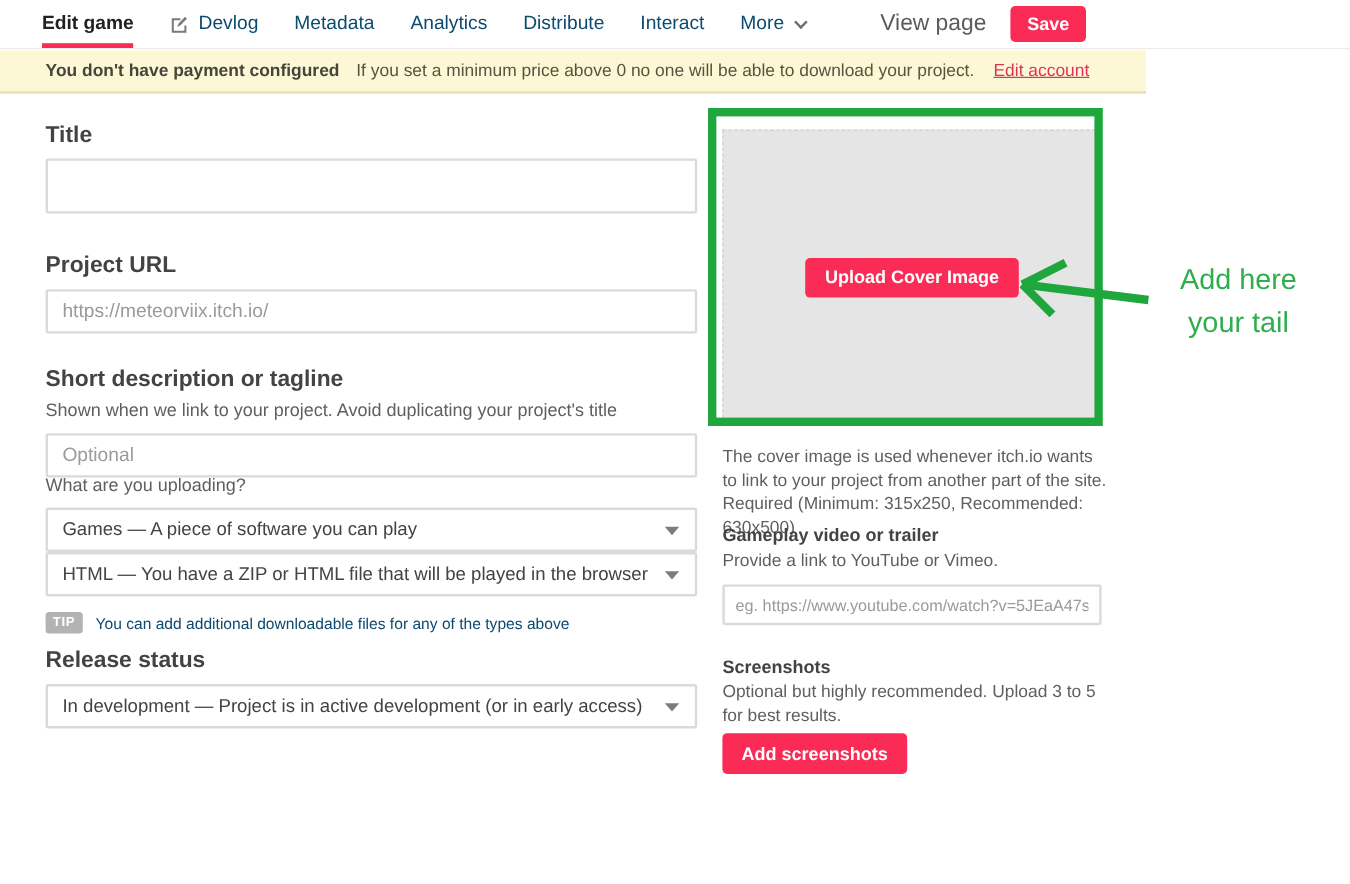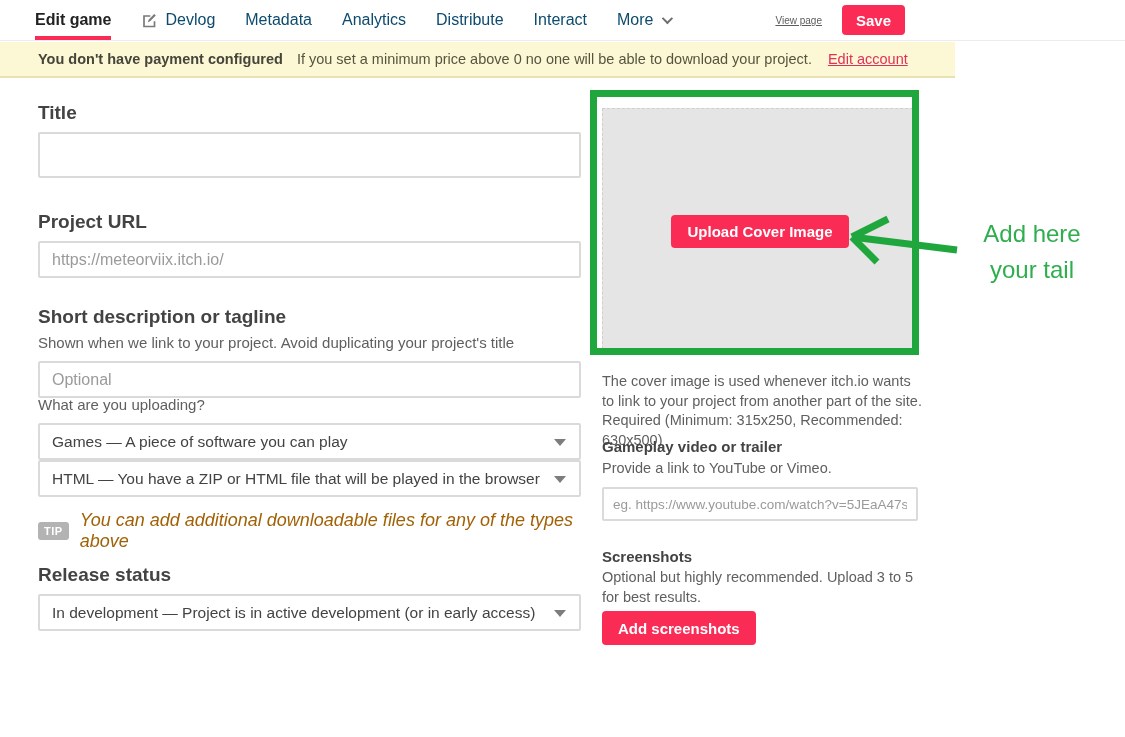--- a/index.html
+++ b/index.html
@@ -14,21 +14,21 @@
   .page{position:relative;width:1125px;height:737px;background:#fff;overflow:hidden;}
 
   
   .nav{position:absolute;top:0;left:0;width:100%;height:41px;border-bottom:1px solid #ececec;background:#fff;}
   .nav-inner{width:870px;margin-left:35px;height:100%;display:flex;align-items:center;}
   .nav-left{display:flex;align-items:center;gap:30px;height:100%;}
   .nav-item{display:flex;align-items:center;gap:7px;height:100%;font-size:16px;color:#0c4a6e;cursor:pointer;white-space:nowrap;}
   .nav-item.active{font-weight:bold;color:#222;border-bottom:4px solid var(--red);padding-top:4px;}
   .chev{width:8px;height:8px;border-right:2px solid #6e6e6e;border-bottom:2px solid #6e6e6e;transform:rotate(45deg) translateY(-2px);display:inline-block;margin-left:2px;}
   .nav-right{margin-left:auto;display:flex;align-items:center;gap:20px;}
-  .view-page{font-size:10px;color:#5c5c5c;text-decoration:underline;cursor:pointer;}
+  .view-page{font-size:19px;color:#5c5c5c;cursor:pointer;}
   .btn-red{display:inline-flex;align-items:center;justify-content:center;background:var(--red);color:#fff;font-weight:bold;border:none;border-radius:4px;cursor:pointer;font-family:"Liberation Sans",sans-serif;}
   .save-btn{height:30px;padding:0 14px;font-size:15px;}
 
   
   .banner{position:absolute;top:42px;left:0;width:955px;height:36px;background:#fcf8d5;border-bottom:2px solid #e7e2af;display:flex;align-items:center;padding-left:38px;font-size:14.5px;color:#55553f;}
   .banner b{color:#45453a;margin-right:14px;font-size:14.5px;}
   .banner .edit-account{color:#e0315b;text-decoration:underline;margin-left:16px;cursor:pointer;}
 
   
   .form-col{position:absolute;left:38px;top:102px;width:543px;}
@@ -37,21 +37,21 @@
   .t-input{width:543px;border:2px solid var(--border);border-radius:2px;background:#fff;font-size:16px;color:var(--text-dark);padding:0 12px;font-family:"Liberation Sans",sans-serif;outline:none;}
   .t-input::placeholder{color:#9a9a9a;}
   .input-tall{height:46px;}
   .input-std{height:37px;}
   .url-input{color:#9a9a9a;}
   .selectbox{width:543px;height:37px;border:2px solid var(--border);border-radius:2px;background:#fff;display:flex;align-items:center;padding:0 34px 0 12px;font-size:15.5px;color:var(--text-dark);position:relative;cursor:pointer;white-space:nowrap;overflow:hidden;}
   .caret{position:absolute;right:13px;top:14px;width:0;height:0;border-left:6px solid transparent;border-right:6px solid transparent;border-top:7px solid #7d7d7d;}
   .mt33{margin-top:33px;} .mt29{margin-top:29px;} .mt28{margin-top:28px;} .mt24{margin-top:12px;}
   .tip-row{display:flex;align-items:center;gap:11px;margin-top:13px;margin-bottom:0;}
   .tip-badge{background:#b3b3b3;color:#fff;font-size:11px;font-weight:bold;padding:3px 6px;border-radius:3px;letter-spacing:.5px;}
-  .tip-text{font-style:italic;font-size:18px;color:#a16207;}
+  .tip-text{font-size:13px;color:#0c4a6e;}
 
   
   .cover-drop{position:absolute;left:602px;top:108px;width:316px;height:246px;border:1px dashed #cfcfcf;display:flex;align-items:center;justify-content:center;background:#e5e5e5;}
   .upload-btn{height:33px;padding:0 16px;font-size:15px;}
   .cover-helper{position:absolute;left:602px;top:372px;width:324px;font-size:14.5px;line-height:19.5px;color:var(--text-mid);}
   .r-label{position:absolute;font-weight:bold;font-size:15px;color:var(--text-dark);}
   .r-helper{position:absolute;font-size:14.5px;color:var(--text-mid);line-height:19.5px;}
   .video-input{position:absolute;left:602px;top:487px;width:316px;height:34px;font-size:13.5px;padding:0 9px;}
   .shots-btn{position:absolute;left:602px;top:611px;height:34px;padding:0 16px;font-size:15px;}
 

